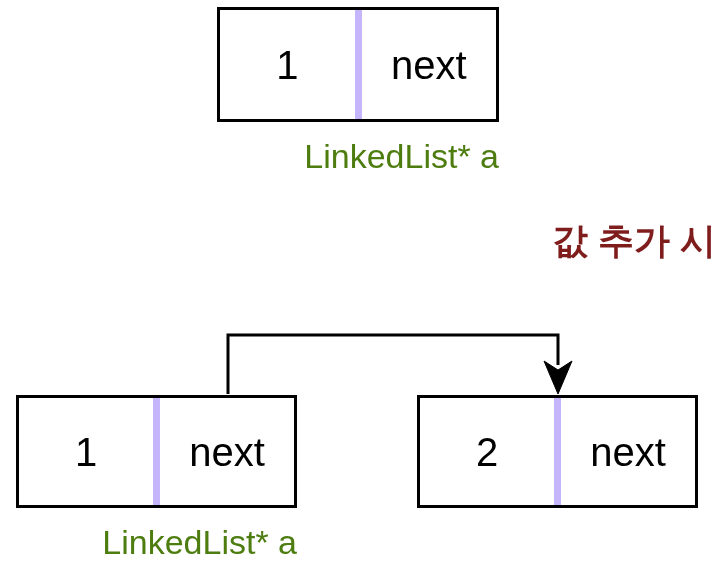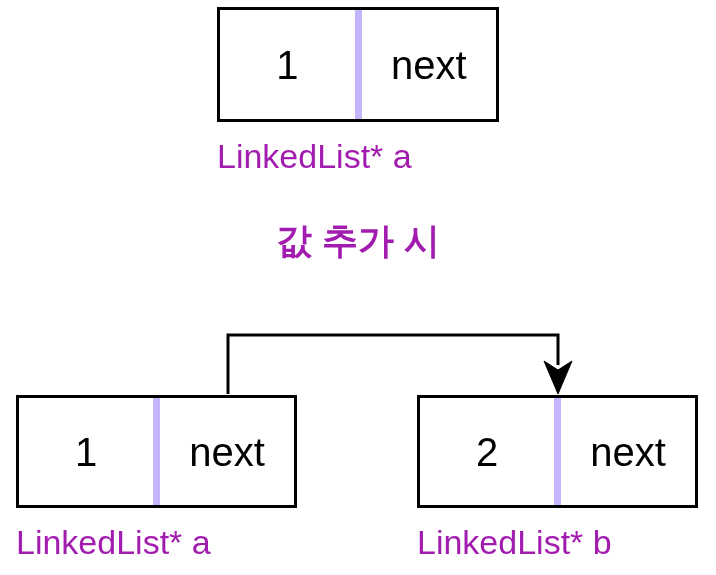--- a/index.html
+++ b/index.html
@@ -30,36 +30,36 @@
     display: flex;
     align-items: center;
     justify-content: center;
     font-size: 40px;
     line-height: 1;
     color: #000000;
   }
   .cell.pointer-cell { border-left: 7px solid #c4b5fd; }
   .caption {
     position: absolute;
-    text-align: left;
+    text-align: right;
     font-size: 34px;
     line-height: 38px;
-    color: #a21caf;
+    color: #4d7c0f;
     white-space: nowrap;
   }
   .diagram-title {
     position: absolute;
     left: 0;
     top: 219px;
     width: 716px;
-    text-align: center;
+    text-align: right;
     font-size: 36px;
     line-height: 44px;
     font-weight: bold;
-    color: #a21caf;
+    color: #7f1d1d;
     white-space: nowrap;
   }
   
   .node-a-before   { left: 217px; top: 7px;   width: 282px; height: 115px; }
   .cap-a-before    { left: 217px; top: 137px; width: 282px; }
   .node-a-after    { left: 16px;  top: 395px; width: 281px; height: 113px; }
   .cap-a-after     { left: 16px;  top: 523px; width: 281px; }
   .node-b          { left: 417px; top: 395px; width: 281px; height: 113px; }
   .cap-b           { left: 417px; top: 523px; width: 281px; }
 </style>
@@ -84,15 +84,14 @@
   <div class="node node-a-after">
     <div class="cell value-cell">1</div>
     <div class="cell pointer-cell">next</div>
   </div>
   <div class="caption cap-a-after">LinkedList* a</div>
 
   <div class="node node-b">
     <div class="cell value-cell">2</div>
     <div class="cell pointer-cell">next</div>
   </div>
-  <div class="caption cap-b">LinkedList* b</div>
 
 </div>
 
 </body></html>

